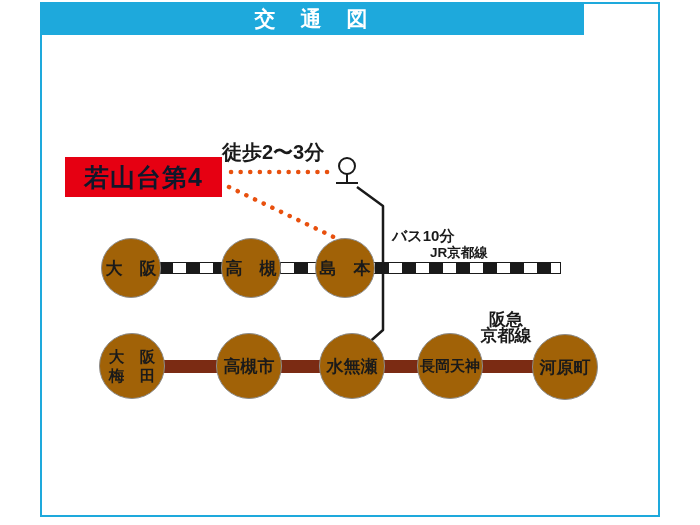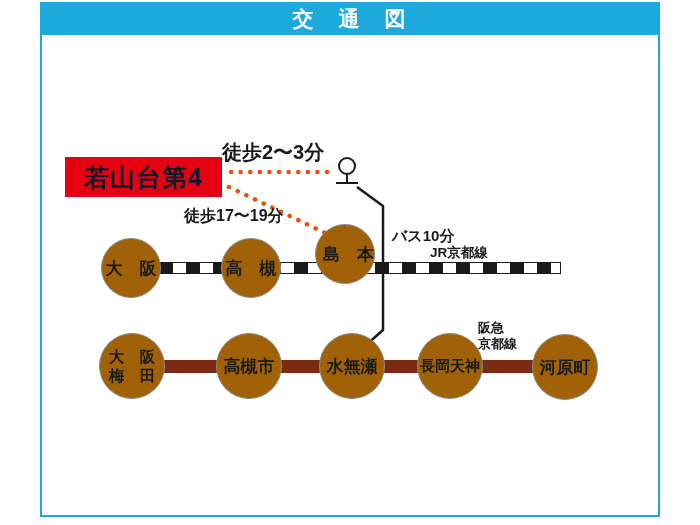--- a/index.html
+++ b/index.html
@@ -16,21 +16,21 @@
   .frame {
     position: absolute;
     left: 40px; top: 2px;
     width: 620px; height: 515px;
     background: #ffffff;
     border: 2px solid #1ea9dc;
   }
   .titlebar {
     position: absolute;
     left: 40px; top: 2px;
-    width: 620px; height: 33px;
+    width: 544px; height: 33px;
     background: #1ea9dc;
     color: #ffffff;
     font-weight: bold;
     font-size: 21px;
     letter-spacing: 2px;
     text-align: center;
     line-height: 33px;
   }
   
   .overlay {
@@ -53,22 +53,22 @@
   .lbl {
     position: absolute;
     color: #1a1a1a;
     font-weight: bold;
     white-space: nowrap;
   }
   .lbl-walk-short { left: 222px; top: 139px; font-size: 20px; }
   .lbl-walk-long  { left: 184px; top: 206px; font-size: 16px; }
   .lbl-bus        { left: 392px; top: 227px; font-size: 15px; }
   .lbl-jr         { left: 430px; top: 244px; font-size: 13.5px; }
-  .lbl-hankyu     { left: 478px; top: 320px; width: 56px; font-size: 13px;
-                    line-height: 16px; }
+  .lbl-hankyu     { left: 478px; top: 312px; width: 56px; font-size: 17px;
+                    line-height: 16px; text-align: center; }
   
   .band-jr {
     position: absolute;
     left: 131px; top: 262px;
     width: 430px; height: 12px;
     border: 1.5px solid #1a1a1a;
     background: repeating-linear-gradient(90deg,
       #1a1a1a 0px, #1a1a1a 14px,
       #ffffff 14px, #ffffff 27px);
   }
@@ -91,21 +91,21 @@
     color: #1a1a1a;
     font-weight: bold;
     text-align: center;
     white-space: nowrap;
     z-index: 3;
   }
   .st-jr { width: 60px; height: 60px; font-size: 17px; }
   .st-hk { width: 66px; height: 66px; font-size: 17px; }
   .st-osaka    { left: 101px; top: 238px; }
   .st-takatsuki{ left: 221px; top: 238px; }
-  .st-shimamoto{ left: 315px; top: 224px; align-items: flex-end; }
+  .st-shimamoto{ left: 315px; top: 238px; }
   .st-kyoto    { left: 531px; top: 237px; }
   .st-umeda    { left:  99px; top: 333px; font-size: 15.5px; line-height: 19px; }
   .st-takatsukishi { left: 216px; top: 333px; }
   .st-minase   { left: 319px; top: 333px; }
   .st-nagaoka  { left: 417px; top: 333px; font-size: 15px; }
   .st-kawaramachi { left: 532px; top: 334px; }
 </style>
 </head>
 <body>
 
@@ -133,21 +133,20 @@
       <line x1="347" y1="174" x2="347" y2="183" stroke="#1a1a1a" stroke-width="2"></line>
       <line x1="336" y1="183" x2="358" y2="183" stroke="#1a1a1a" stroke-width="2"></line>
     </g>
   </svg>
 
   <div class="badge">
     <span>若山台第4</span>
   </div>
 
   <div class="lbl lbl-walk-short">徒歩2〜3分</div>
-  <div class="lbl lbl-walk-long">徒歩17〜19分</div>
   <div class="lbl lbl-bus">バス10分</div>
   <div class="lbl lbl-jr">JR京都線</div>
   <div class="lbl lbl-hankyu">
     <div>阪急</div>
     <div>京都線</div>
   </div>
 
   <div class="station st-jr st-osaka">
     <span>大　阪</span>
   </div>

